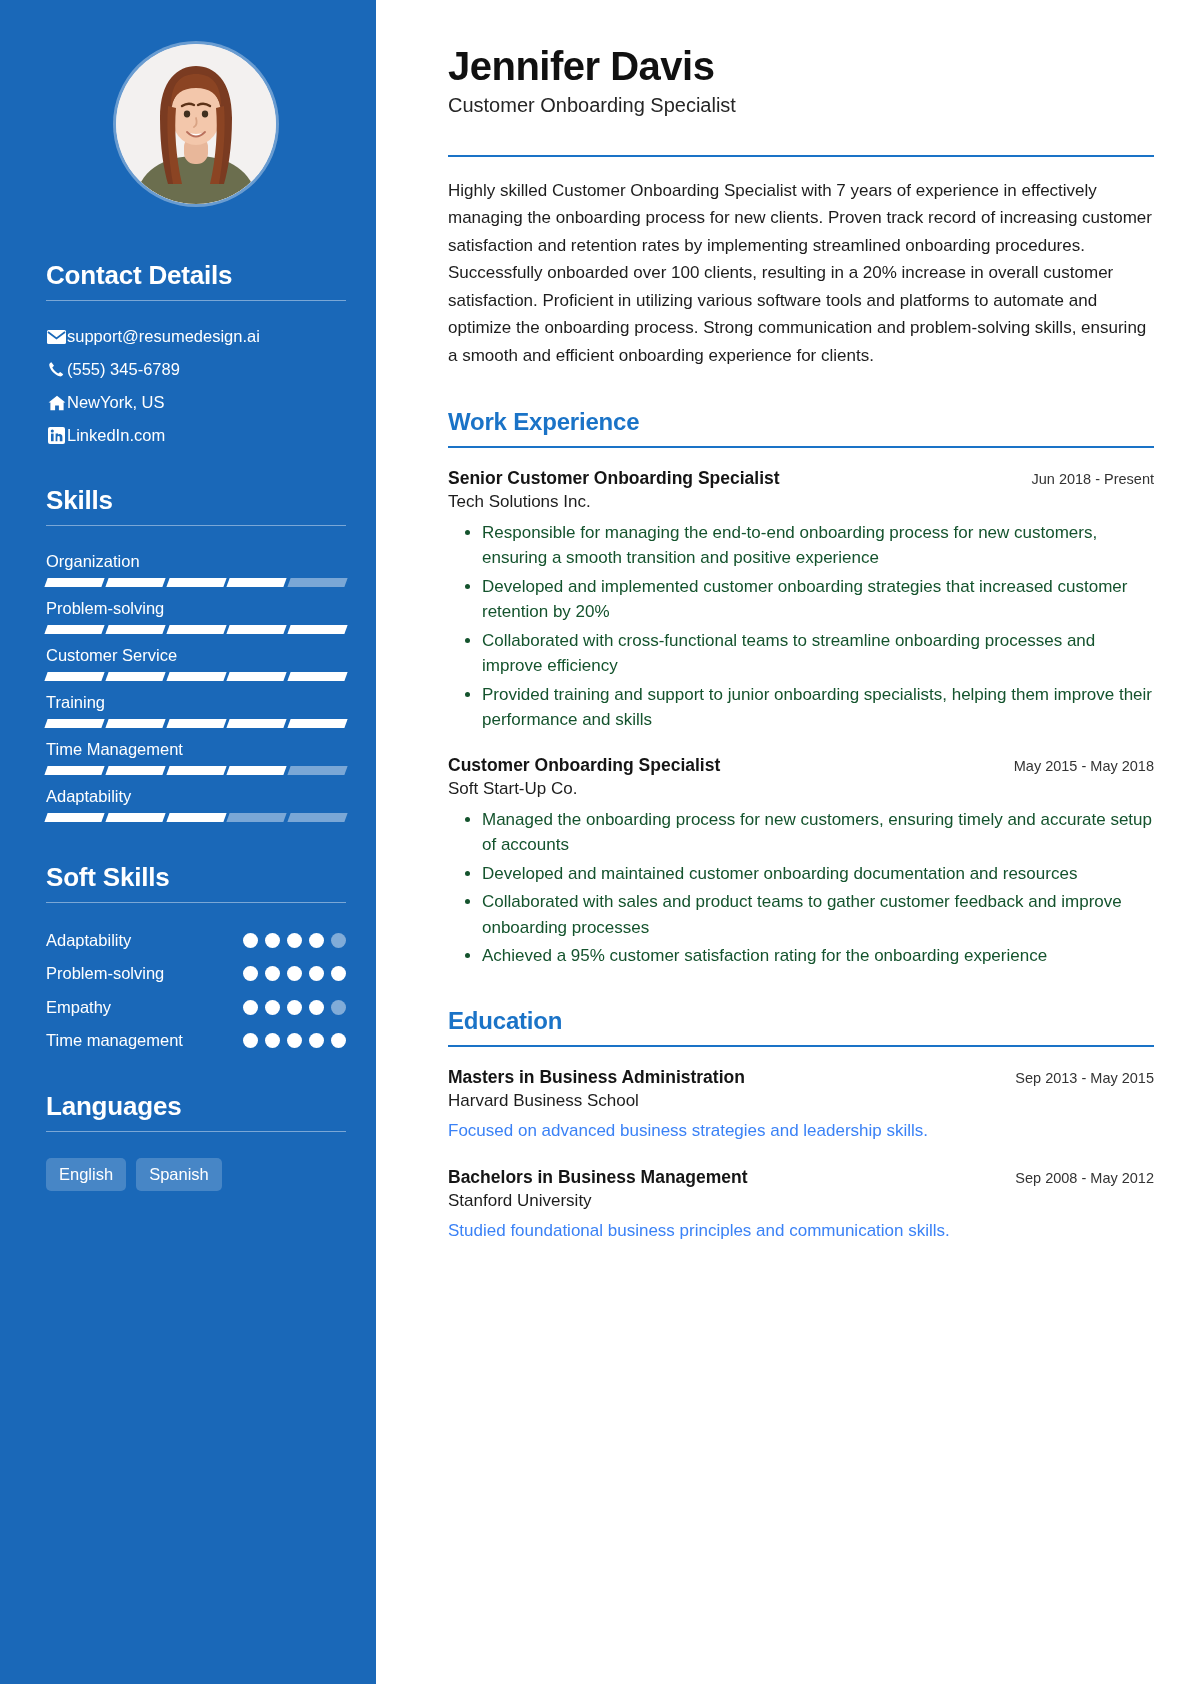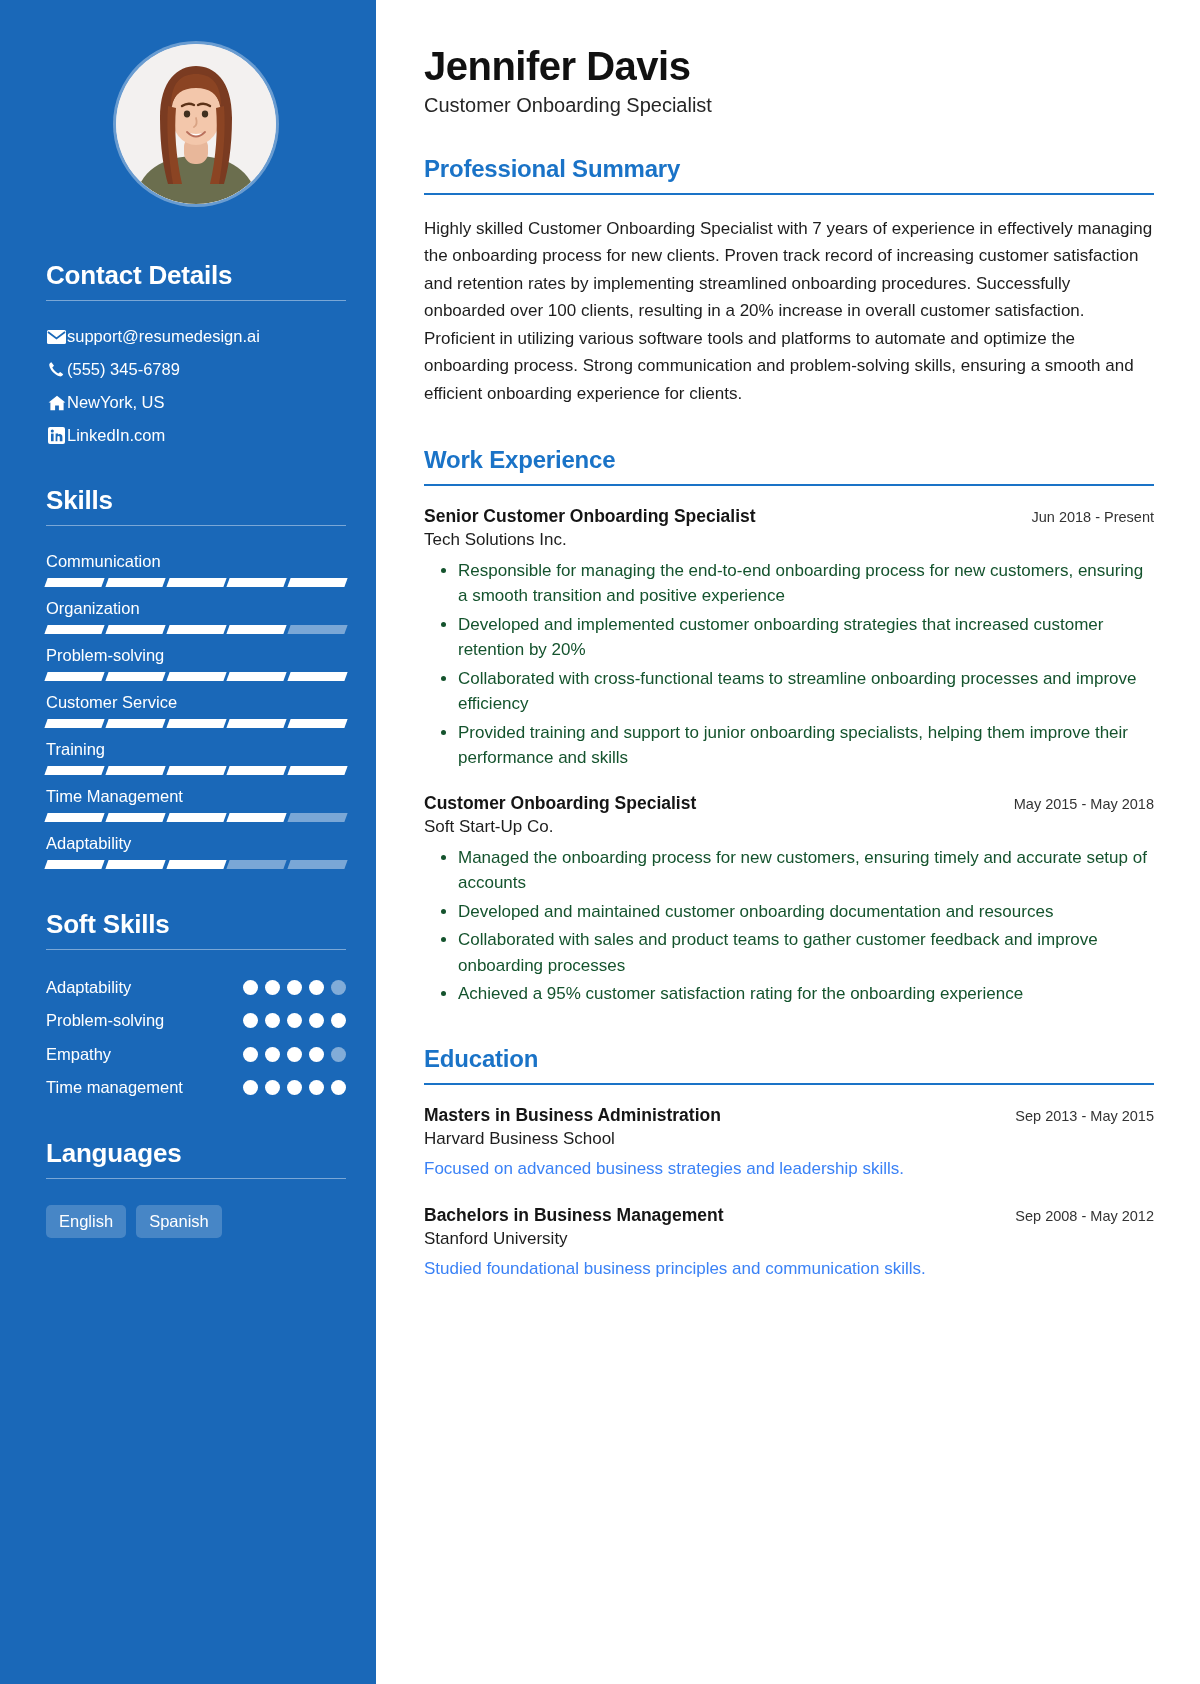--- a/index.html
+++ b/index.html
@@ -120,21 +120,21 @@
     background: rgba(255,255,255,0.2);
     border-radius: 5px;
     padding: 7px 13px;
     font-size: 16.5px;
     color: #ffffff;
   }
 
   
   .main {
     flex: 1 1 auto;
-    padding: 44px 46px 40px 48px;
+    padding: 44px 46px 40px 72px;
     color: #202020;
   }
   .name {
     font-size: 40px;
     font-weight: bold;
     letter-spacing: -0.5px;
     color: #111111;
     line-height: 1.12;
   }
   .role {
@@ -293,30 +293,20 @@
         </li>
 
       </ul>
     </div>
 
     <div class="side-block">
       <div class="side-h">Skills</div>
       <div class="side-rule"></div>
       <div id="skills-list">
           <div class="skill-item">
-    <div class="skill-name">Communication</div>
-    <div class="skill-bar">
-              <span class="seg"></span>
-              <span class="seg"></span>
-              <span class="seg"></span>
-              <span class="seg"></span>
-              <span class="seg"></span>
-            </div>
-  </div>
-          <div class="skill-item">
     <div class="skill-name">Organization</div>
     <div class="skill-bar">
               <span class="seg"></span>
               <span class="seg"></span>
               <span class="seg"></span>
               <span class="seg"></span>
               <span class="seg off"></span>
             </div>
   </div>
           <div class="skill-item">
@@ -429,21 +419,20 @@
     </div>
 
   </aside>
 
   <main class="main">
 
     <h1 class="name">Jennifer Davis</h1>
     <div class="role">Customer Onboarding Specialist</div>
 
     <section class="sec">
-      <div class="sec-h">Professional Summary</div>
       <div class="sec-rule"></div>
       <p class="summary">Highly skilled Customer Onboarding Specialist with 7 years of experience in effectively managing the onboarding process for new clients. Proven track record of increasing customer satisfaction and retention rates by implementing streamlined onboarding procedures. Successfully onboarded over 100 clients, resulting in a 20% increase in overall customer satisfaction. Proficient in utilizing various software tools and platforms to automate and optimize the onboarding process. Strong communication and problem-solving skills, ensuring a smooth and efficient onboarding experience for clients.</p>
     </section>
 
     <section class="sec">
       <div class="sec-h">Work Experience</div>
       <div class="sec-rule"></div>
       <div id="work-list">
           <div class="entry">
     <div class="entry-head">

